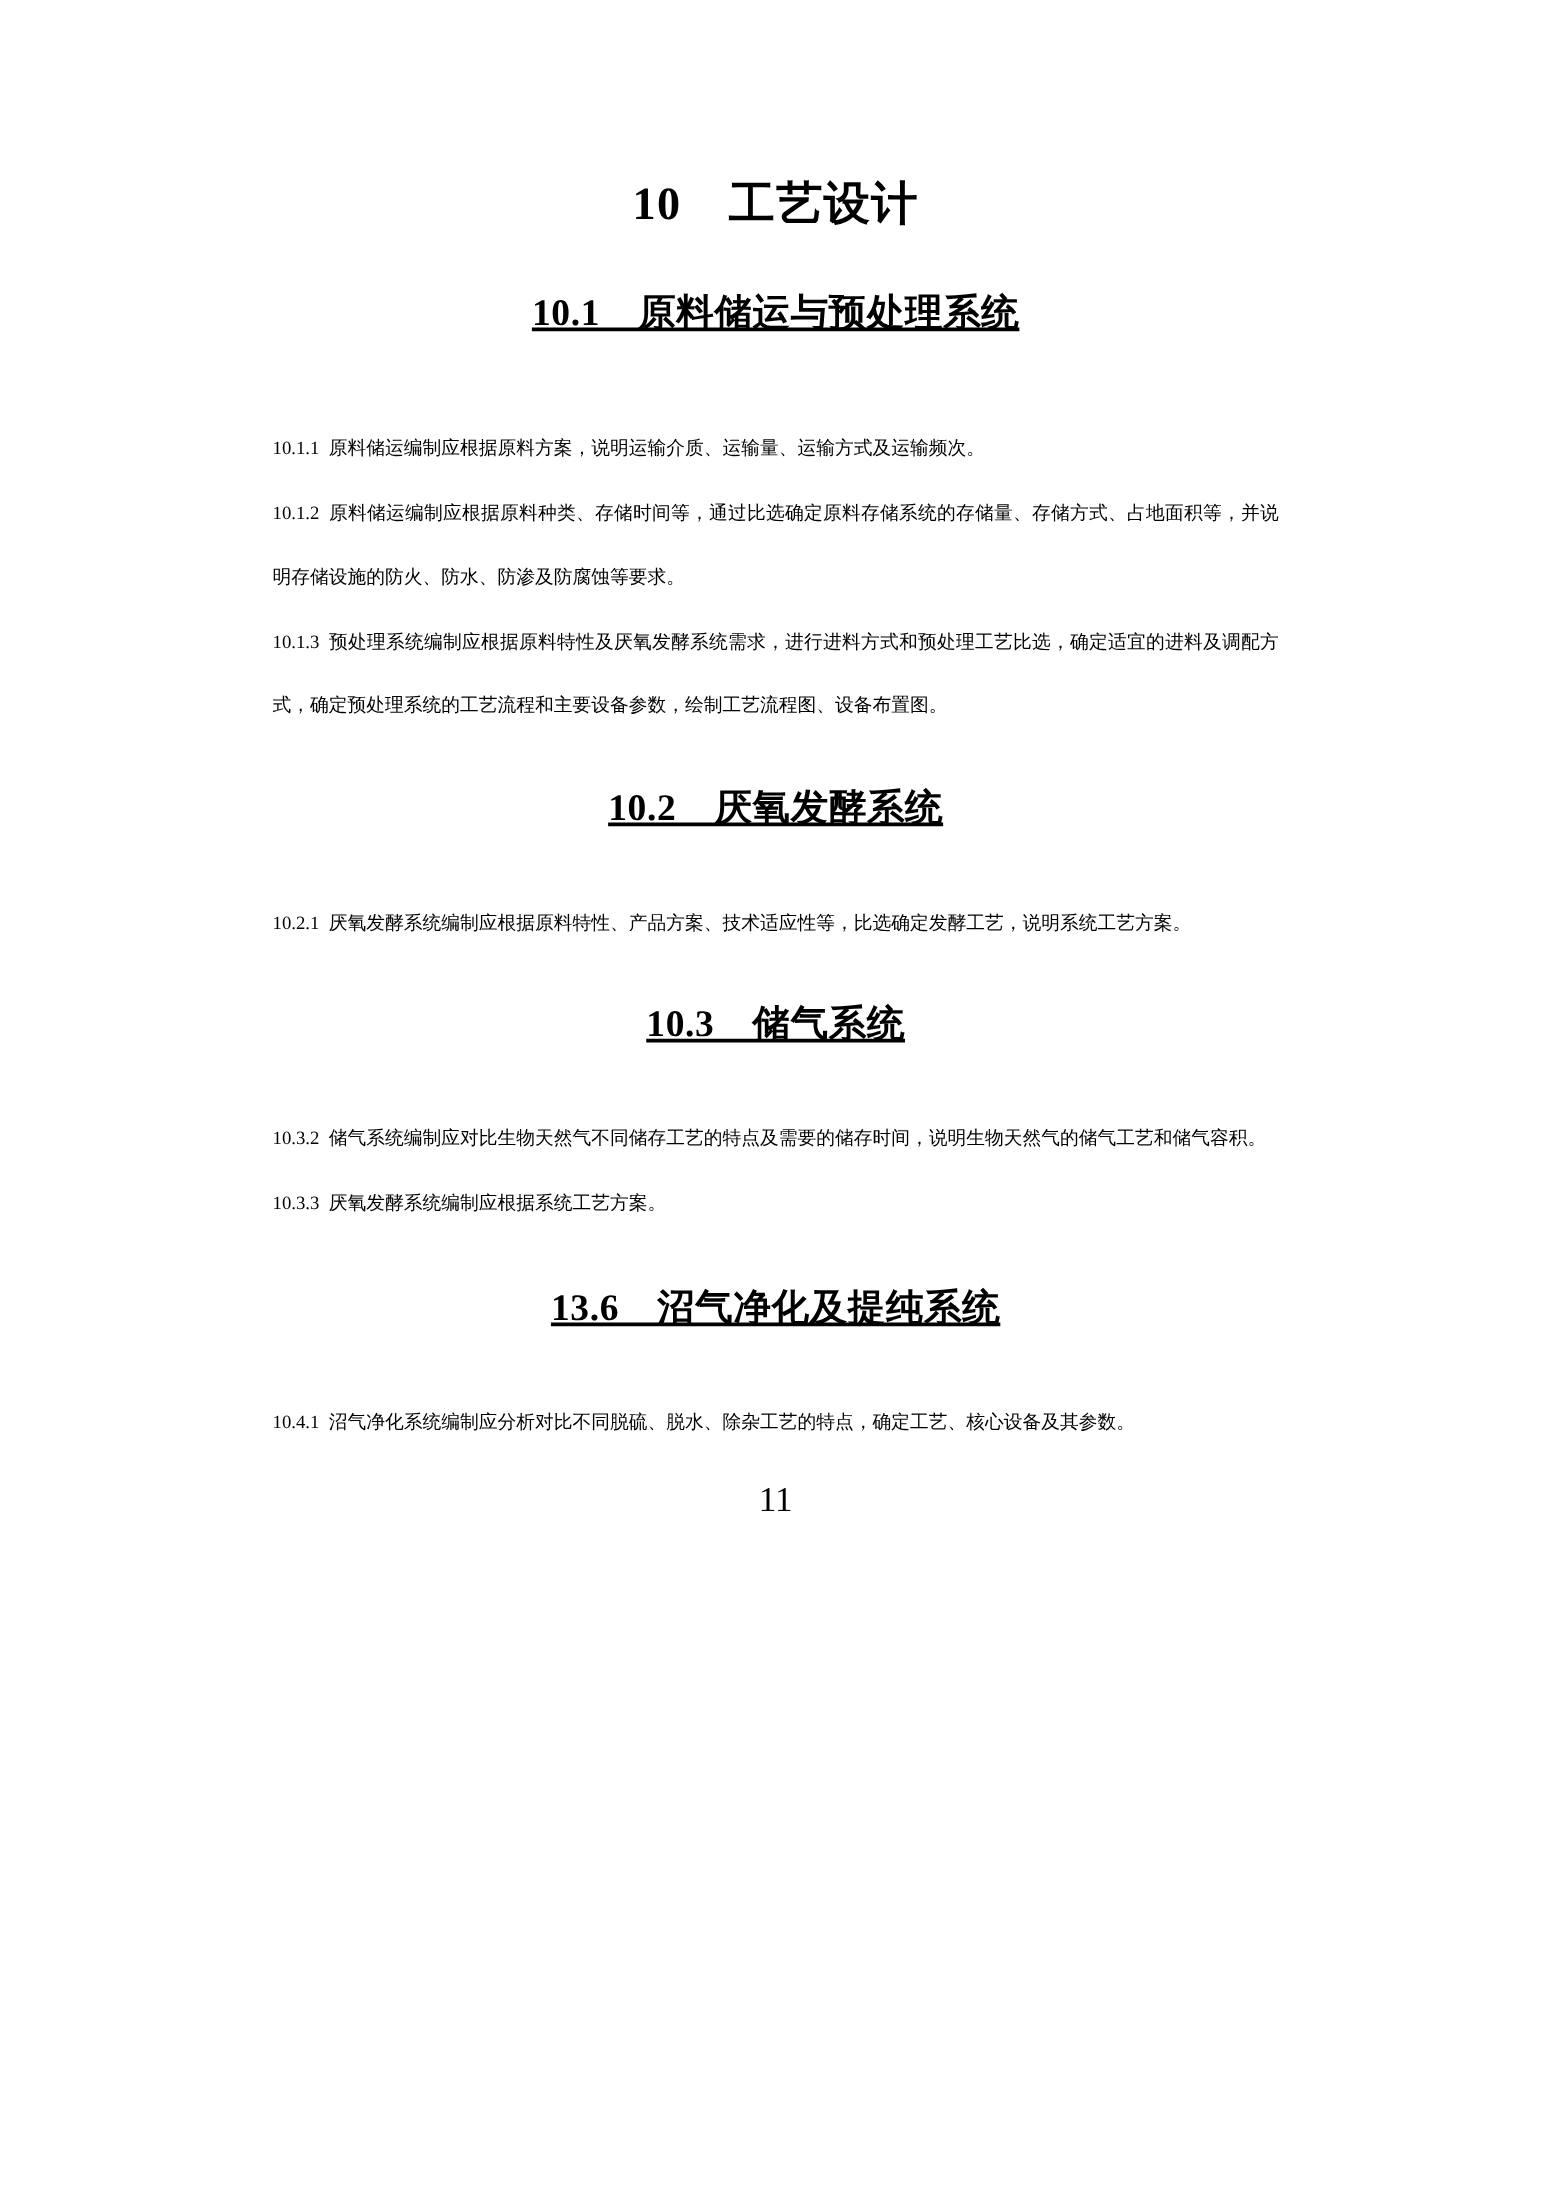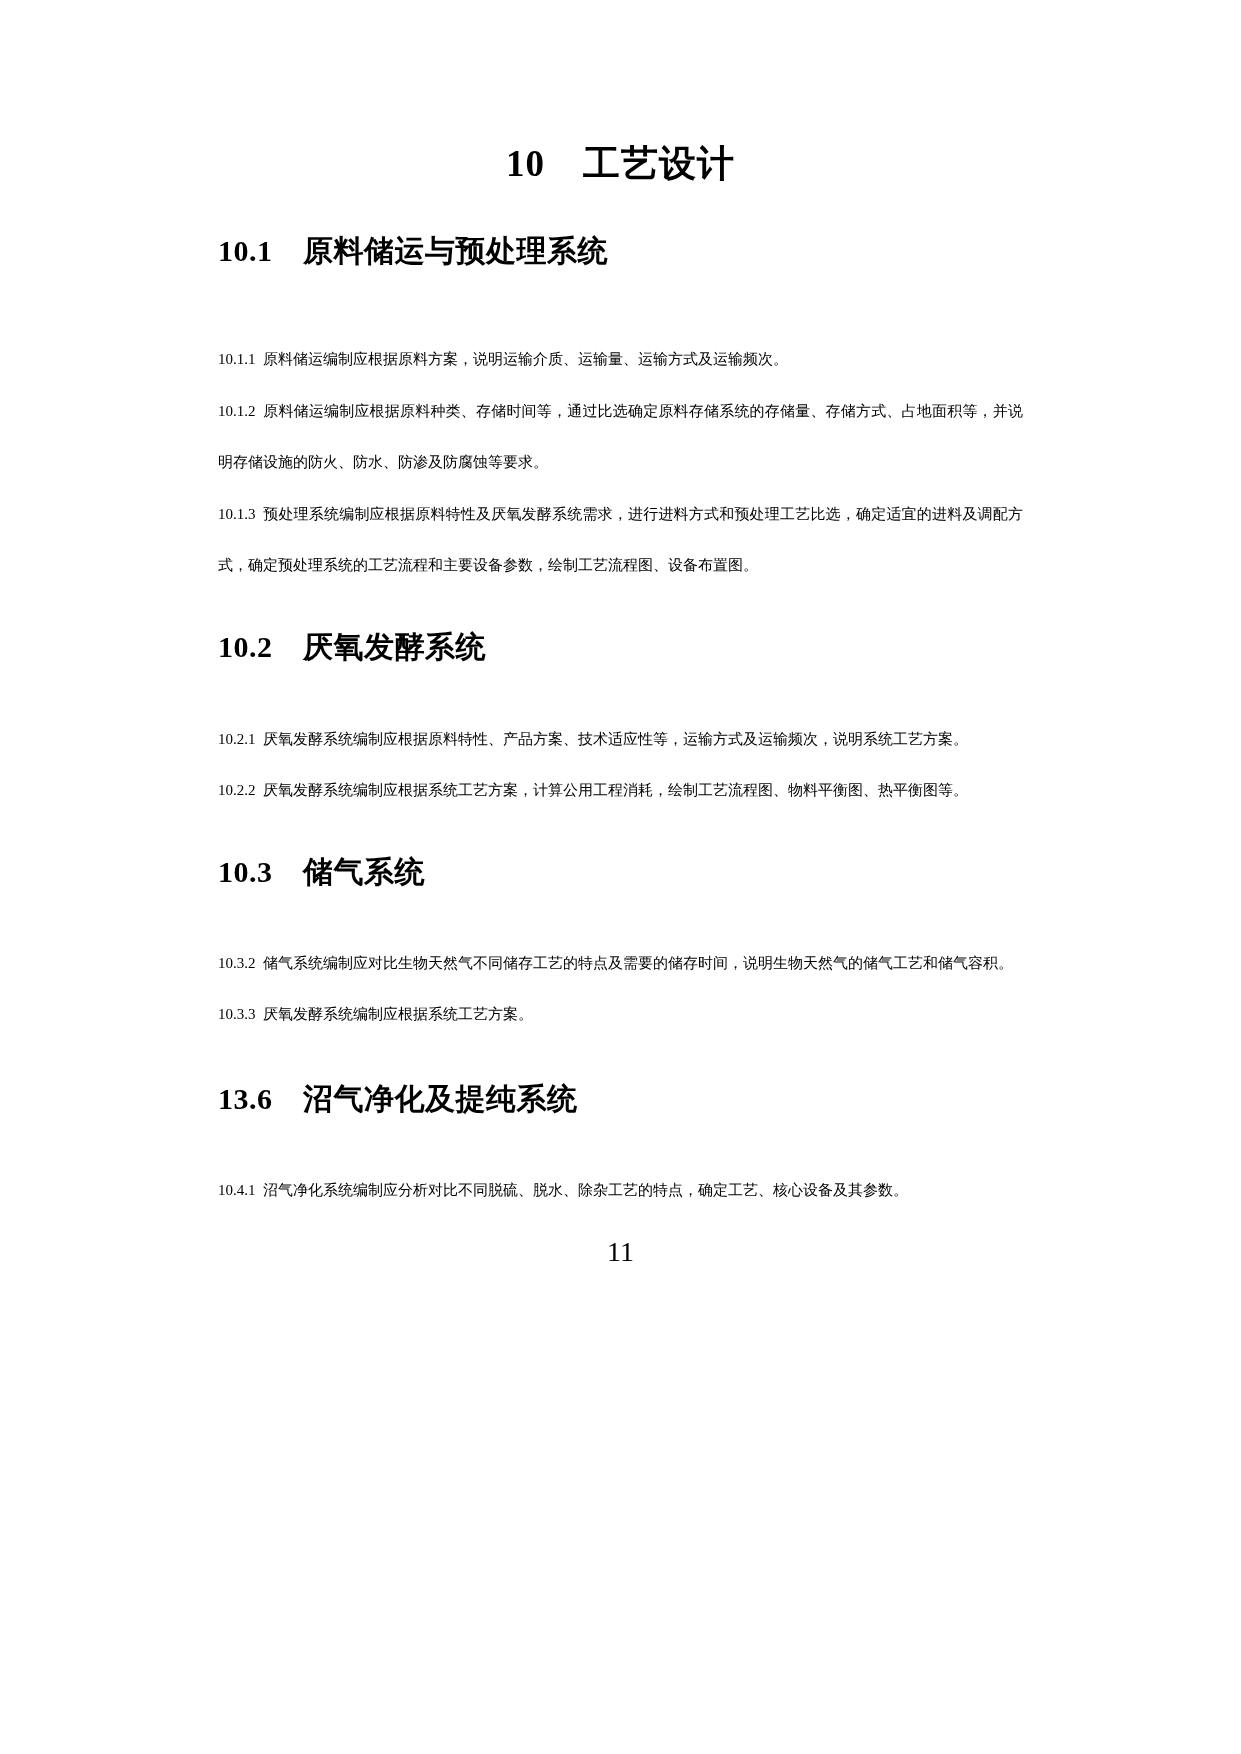--- a/index.html
+++ b/index.html
@@ -25,21 +25,23 @@
     line-height: 52px;
     font-weight: bold;
     text-align: center;
     letter-spacing: 1px;
   }
   h2.section-heading {
     margin: 0;
     font-size: 30px;
     line-height: 42px;
     font-weight: bold;
+    text-align: center;
     letter-spacing: 0.5px;
+    text-decoration: underline;
   }
   .sec-body {
     font-size: 15px;
     line-height: 51.5px;
     text-align: justify;
   }
   .sec-body p {
     margin: 0;
     padding: 0;
   }
@@ -75,22 +77,21 @@
     <div class="sec-body">
       <p>10.1.1 原料储运编制应根据原料方案，说明运输介质、运输量、运输方式及运输频次。</p>
       <p>10.1.2 原料储运编制应根据原料种类、存储时间等，通过比选确定原料存储系统的存储量、存储方式、占地面积等，并说明存储设施的防火、防水、防渗及防腐蚀等要求。</p>
       <p>10.1.3 预处理系统编制应根据原料特性及厌氧发酵系统需求，进行进料方式和预处理工艺比选，确定适宜的进料及调配方式，确定预处理系统的工艺流程和主要设备参数，绘制工艺流程图、设备布置图。</p>
     </div>
   </section>
 
   <section class="s2">
     <h2 class="section-heading">10.2 厌氧发酵系统</h2>
     <div class="sec-body">
-      <p>10.2.1 厌氧发酵系统编制应根据原料特性、产品方案、技术适应性等，运输方式及运输频次，说明系统工艺方案。</p>
-      <p>10.2.2 厌氧发酵系统编制应根据系统工艺方案，计算公用工程消耗，绘制工艺流程图、物料平衡图、热平衡图等。</p>
+      <p>10.2.1 厌氧发酵系统编制应根据原料特性、产品方案、技术适应性等，比选确定发酵工艺，说明系统工艺方案。</p>
     </div>
   </section>
 
   <section class="s3">
     <h2 class="section-heading">10.3 储气系统</h2>
     <div class="sec-body">
       <p>10.3.2 储气系统编制应对比生物天然气不同储存工艺的特点及需要的储存时间，说明生物天然气的储气工艺和储气容积。</p>
       <p>10.3.3 厌氧发酵系统编制应根据系统工艺方案。</p>
     </div>
   </section>

